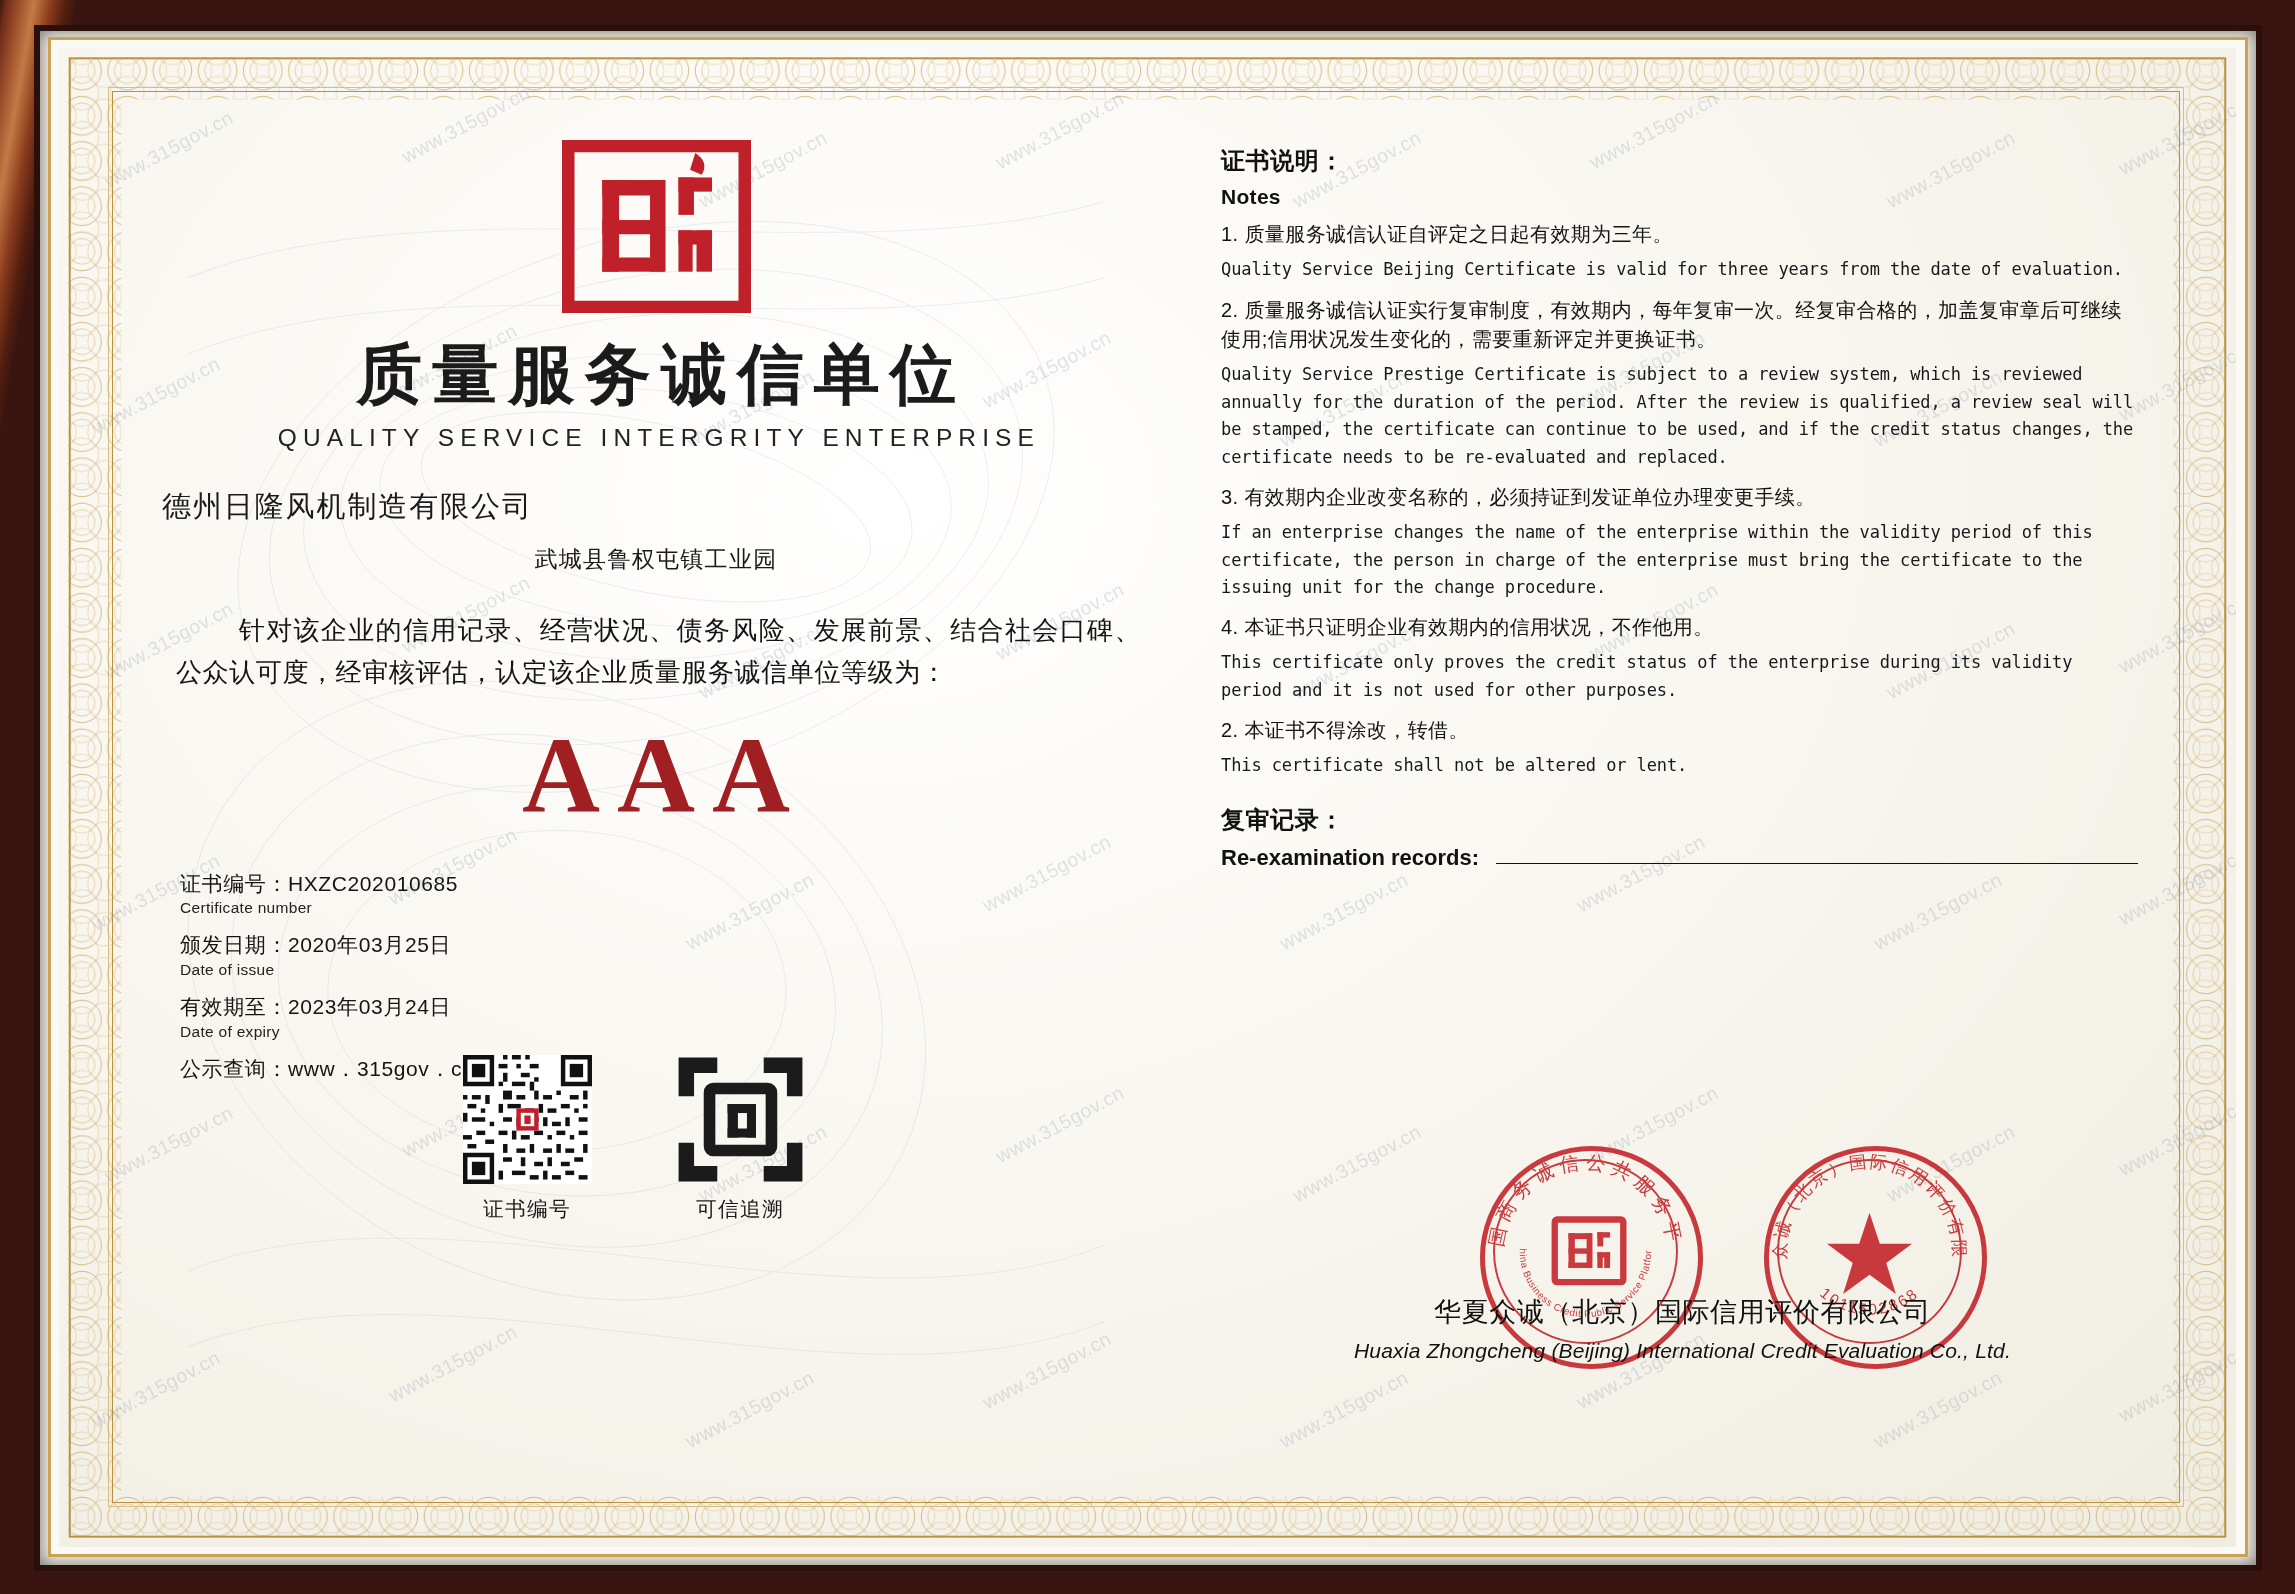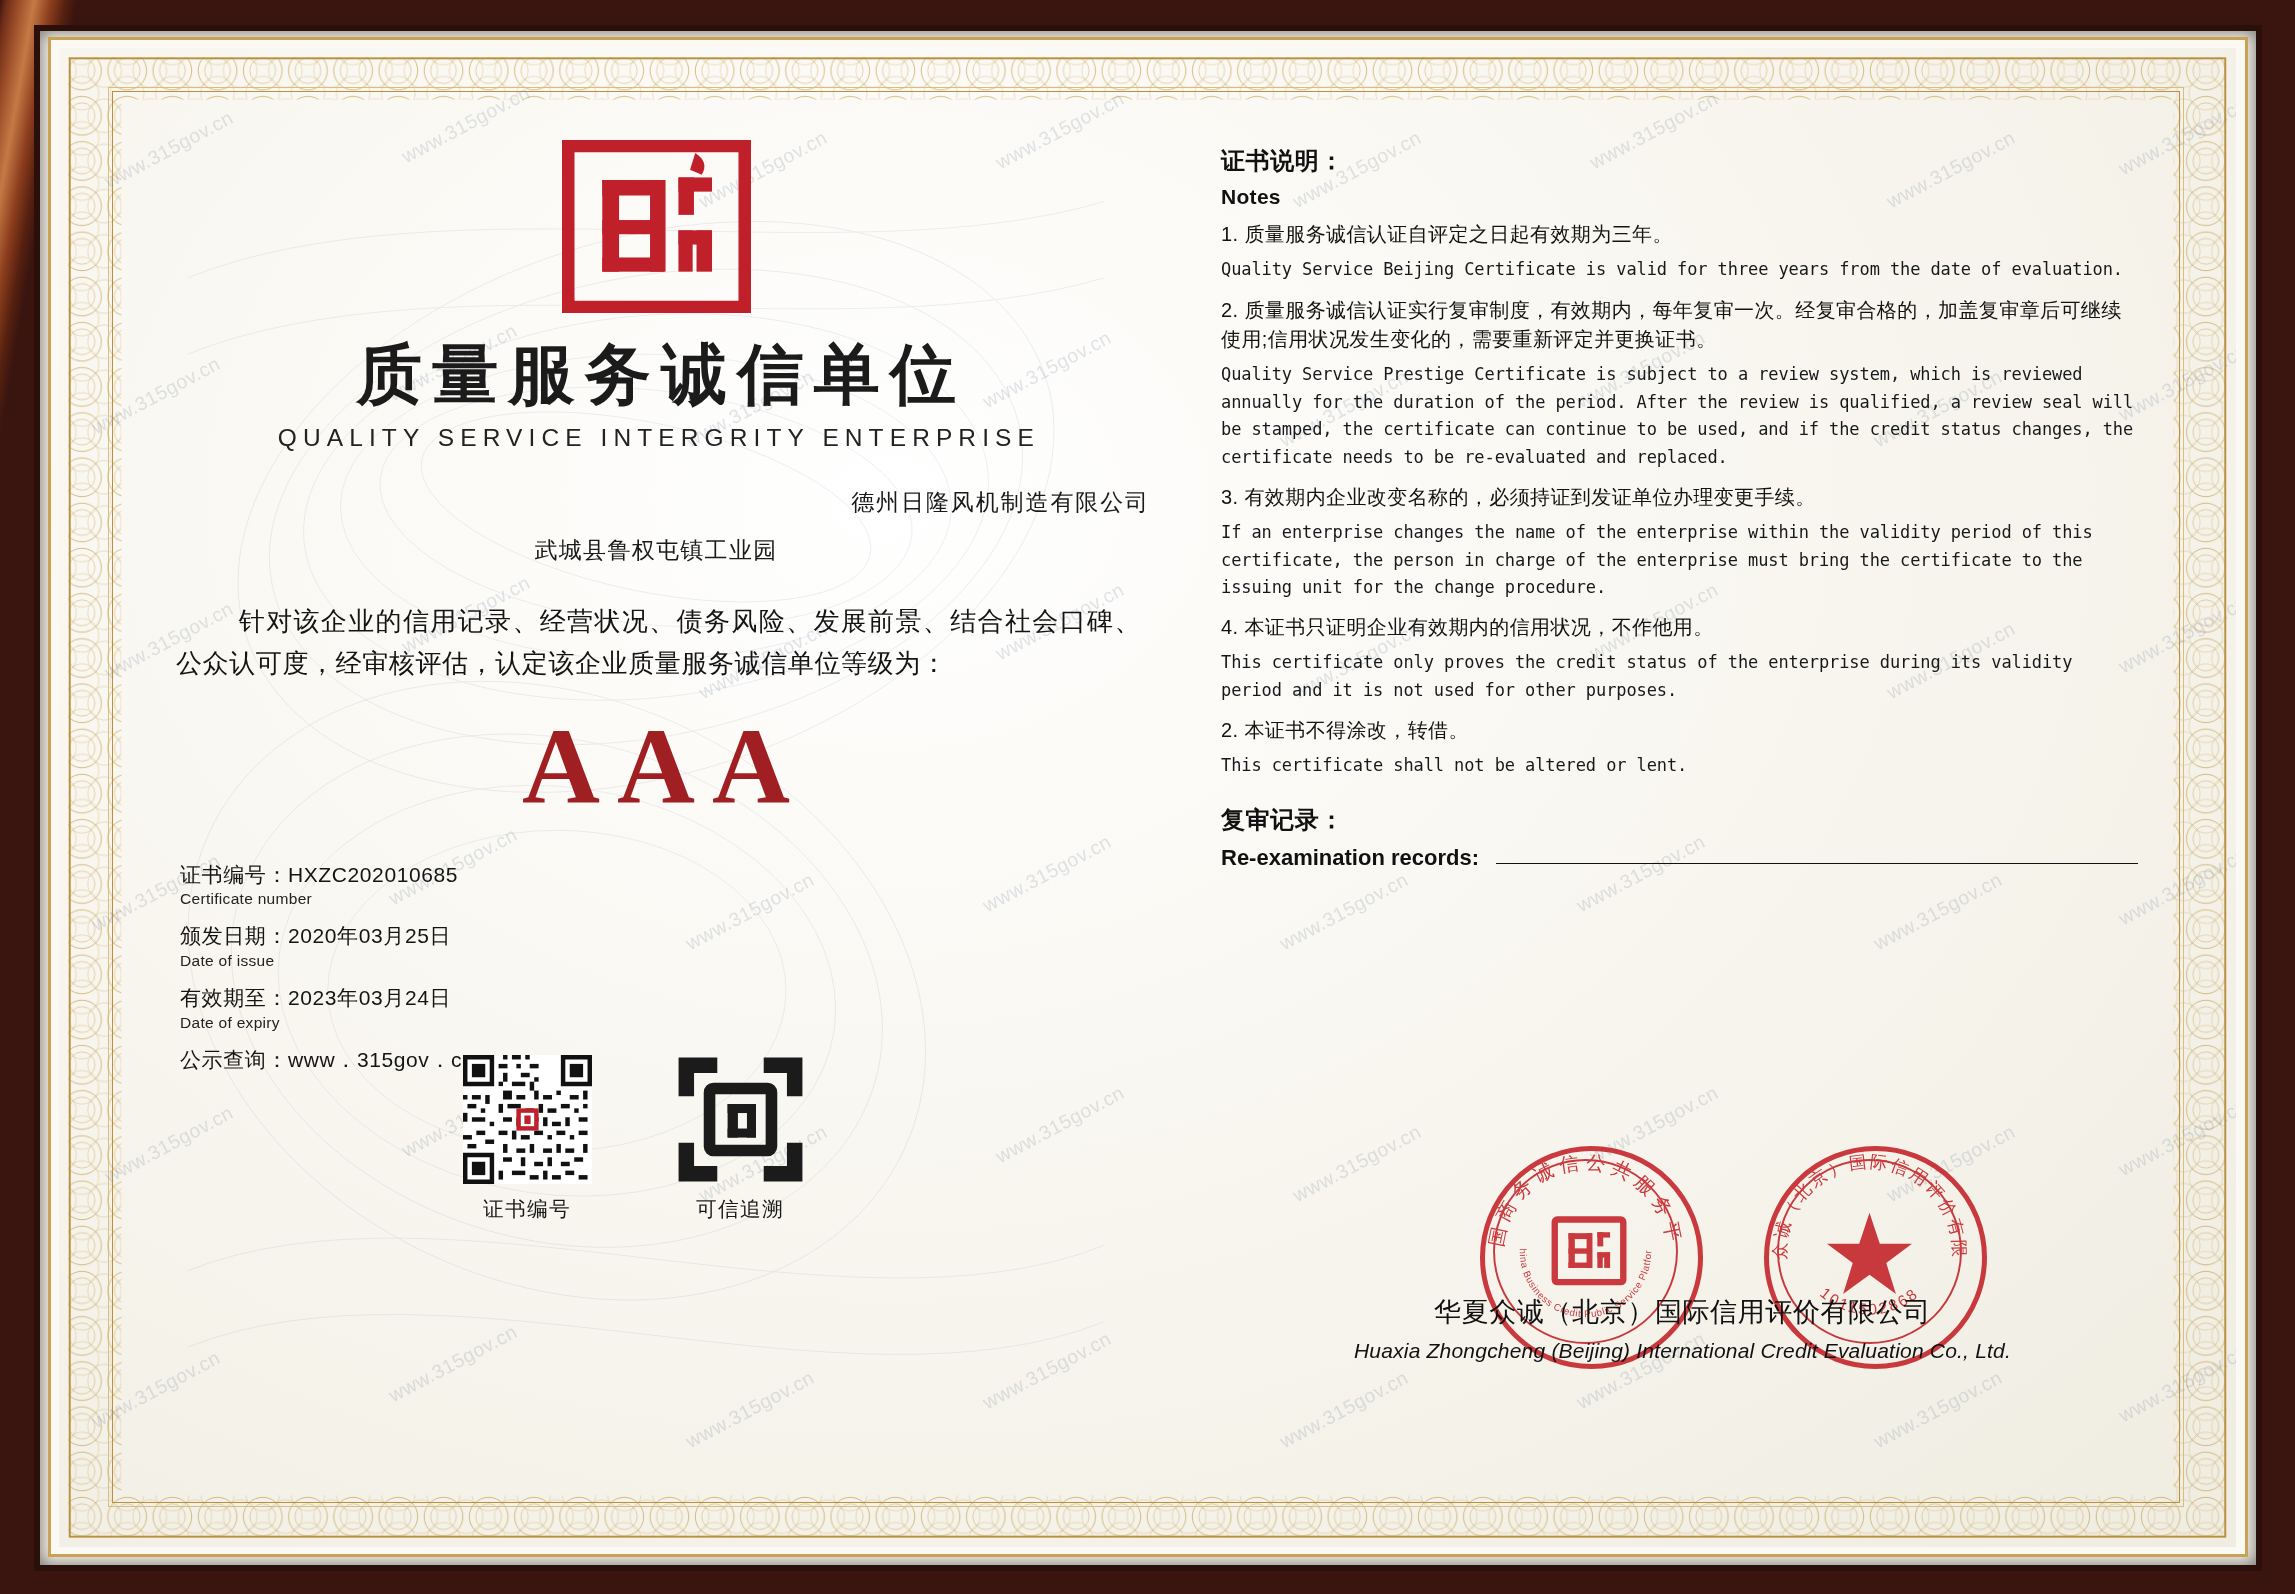--- a/index.html
+++ b/index.html
@@ -130,22 +130,22 @@
     margin-top: 3.9px;
     text-align: center;
     font-size: 24.5px;
     letter-spacing: 6.1px;
     color: #222;
     font-family: "Liberation Sans", sans-serif;
     text-indent: 5.8px;
   }
   .company {
     margin-top: 35px;
-    text-align: right;
-    font-size: 23px;
+    text-align: left;
+    font-size: 29px;
     letter-spacing: 1.9px;
     color: #1a1a1a;
     font-family: "Liberation Sans", sans-serif;
   }
   .address {
     margin-top: 17px;
     text-align: center;
     font-size: 23px;
     letter-spacing: 1.3px;
     color: #1a1a1a;

